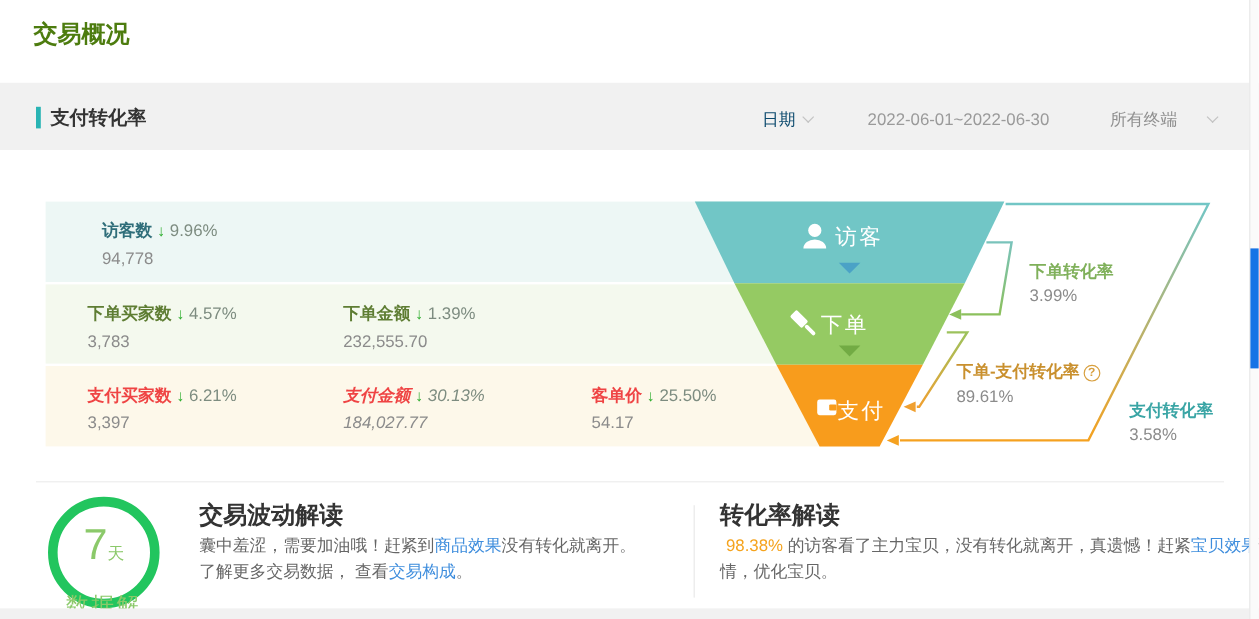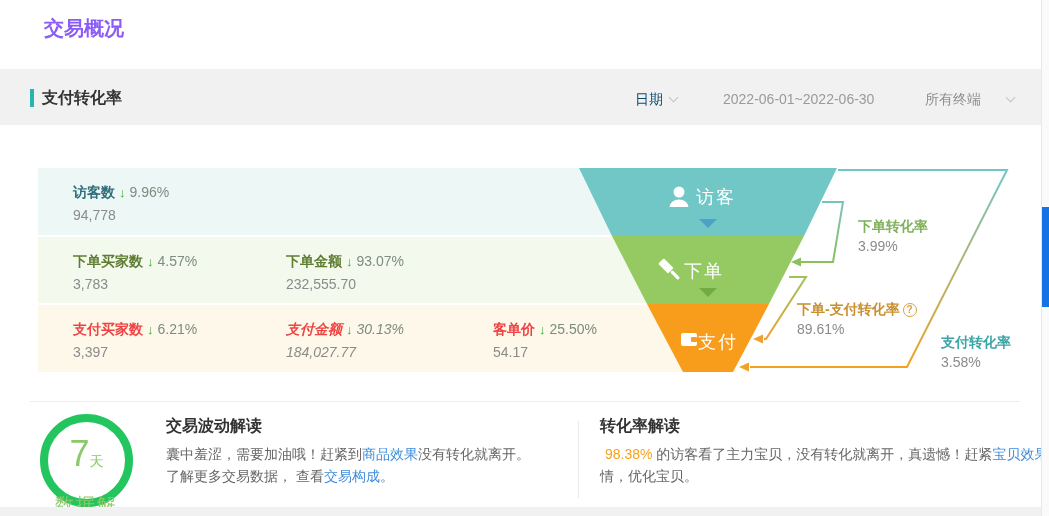--- a/index.html
+++ b/index.html
@@ -4,21 +4,21 @@
 <style>
   * { margin:0; padding:0; box-sizing:border-box; }
   html,body { width:1049px; height:516px; }
   body {
     position:relative; background:#fff; overflow:hidden;
     font-family:"Liberation Sans","DejaVu Sans",sans-serif;
   }
   .abs { position:absolute; }
 
   
-  .page-title { left:44px; top:15px; font-size:20px; font-weight:bold; color:#8b5cf6; }
+  .page-title { left:28px; top:15px; font-size:20px; font-weight:bold; color:#4d7c0f; }
   .band { left:0; top:69px; width:100%; height:56px; background:#f1f1f1; }
   .sec-bar { left:30px; top:89px; width:4px; height:18px; background:#29b4b4; }
   .sec-title { left:42px; top:88px; font-size:16px; font-weight:bold; color:#333; }
   .date-label { left:635px; top:91px; font-size:14px; color:#0c4a6e; cursor:pointer; }
   .date-range { left:723px; top:91px; font-size:14px; color:#9a9a9a; cursor:pointer; }
   .terminal   { left:925px; top:91px; font-size:14px; color:#8f8f8f; cursor:pointer; }
   .chev { display:inline-block; width:7px; height:7px; border-right:1.5px solid #c3c3c3;
           border-bottom:1.5px solid #c3c3c3; transform:rotate(45deg); margin-left:7px; vertical-align:3px; }
   .chev.far { margin-left:26px; }
 
@@ -51,21 +51,21 @@
           margin-left:3px; vertical-align:1px; cursor:pointer; }
 
   
   .hdiv { left:30px; top:401px; width:990px; height:1px; background:#ededed; }
   .vdiv { left:578px; top:421px; width:1px; height:77px; background:#e9e9e9; }
   .badge { left:40px; top:414px; width:93px; height:93px; border:8px solid #22c55e; border-radius:50%;
            text-align:center; color:#8bc96a; padding-top:14px; }
   .badge .big { font-size:36px; line-height:36px; }
   .badge .unit { font-size:14px; }
   .badge .cap { font-size:19px; letter-spacing:2px; margin-top:20px; }
-  .ins-title { font-size:16px; font-weight:bold; color:#333; }
+  .ins-title { font-size:20px; font-weight:bold; color:#333; }
   .ins-text { font-size:14px; color:#666; line-height:22px; white-space:nowrap; }
   .ins-text .lnk { color:#3e8ddd; cursor:pointer; }
   .ins-text .hl { color:#f5a31d; }
   .lt { left:166px; top:416px; } .l1 { left:166px; top:443px; } .l2 { left:166px; top:465px; }
   .rt { left:600px; top:416px; } .rl1 { left:600px; top:443px; padding-left:5px; } .rl2 { left:600px; top:465px; }
 
   
   .bstrip { left:0; top:507px; width:100%; height:9px; background:#f1f1f1; z-index:5; }
   .sb-track { right:0; top:0; width:8px; height:516px; background:#fafafa; border-left:1px solid #e8e8e8; z-index:6; }
   .sb-thumb { position:absolute; right:0; top:207px; width:7px; height:100px; background:#1673e6; }
@@ -78,30 +78,30 @@
 <div class="abs sec-bar"></div>
 <div class="abs sec-title">支付转化率</div>
 <div class="abs date-label"><span>日期</span><span class="chev"></span></div>
 <div class="abs date-range">2022-06-01~2022-06-30</div>
 <div class="abs terminal"><span>所有终端</span><span class="chev far"></span></div>
 
 <div class="abs mrow r1"></div>
 <div class="abs mrow r2"></div>
 <div class="abs mrow r3"></div>
 
-<div class="abs cell r1c" style="left:73px;top:182px;">
+<div class="abs cell r1c" style="left:85px;top:182px;">
   <div><span class="lbl">访客数</span><span class="arrow">↓</span><span class="pct">9.96%</span></div>
   <div class="val">94,778</div>
 </div>
 <div class="abs cell r2c" style="left:73px;top:251px;">
   <div><span class="lbl">下单买家数</span><span class="arrow">↓</span><span class="pct">4.57%</span></div>
   <div class="val">3,783</div>
 </div>
 <div class="abs cell r2c" style="left:286px;top:251px;">
-  <div><span class="lbl">下单金额</span><span class="arrow">↓</span><span class="pct">93.07%</span></div>
+  <div><span class="lbl">下单金额</span><span class="arrow">↓</span><span class="pct">1.39%</span></div>
   <div class="val">232,555.70</div>
 </div>
 <div class="abs cell r3c" style="left:73px;top:319px;">
   <div><span class="lbl">支付买家数</span><span class="arrow">↓</span><span class="pct">6.21%</span></div>
   <div class="val">3,397</div>
 </div>
 <div class="abs cell r3c" style="left:286px;top:319px;font-style:italic;">
   <div><span class="lbl">支付金额</span><span class="arrow">↓</span><span class="pct">30.13%</span></div>
   <div class="val">184,027.77</div>
 </div>

